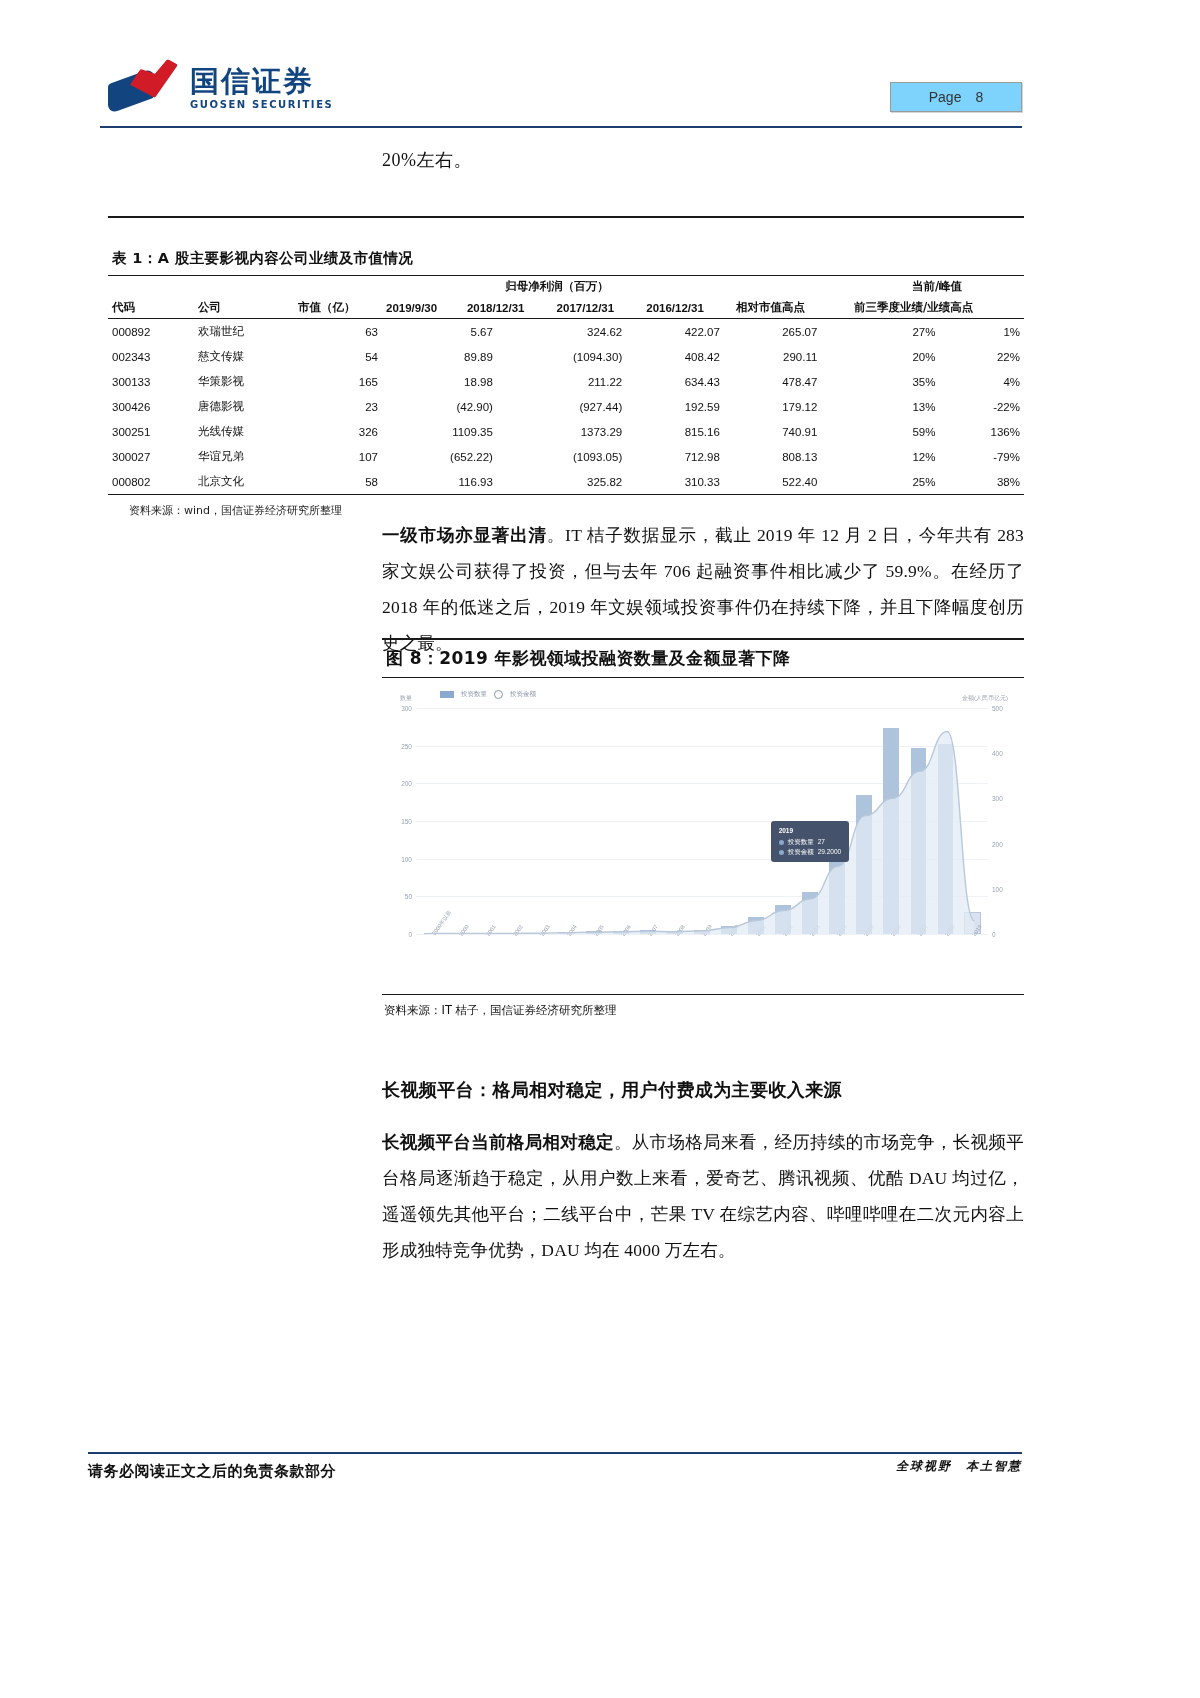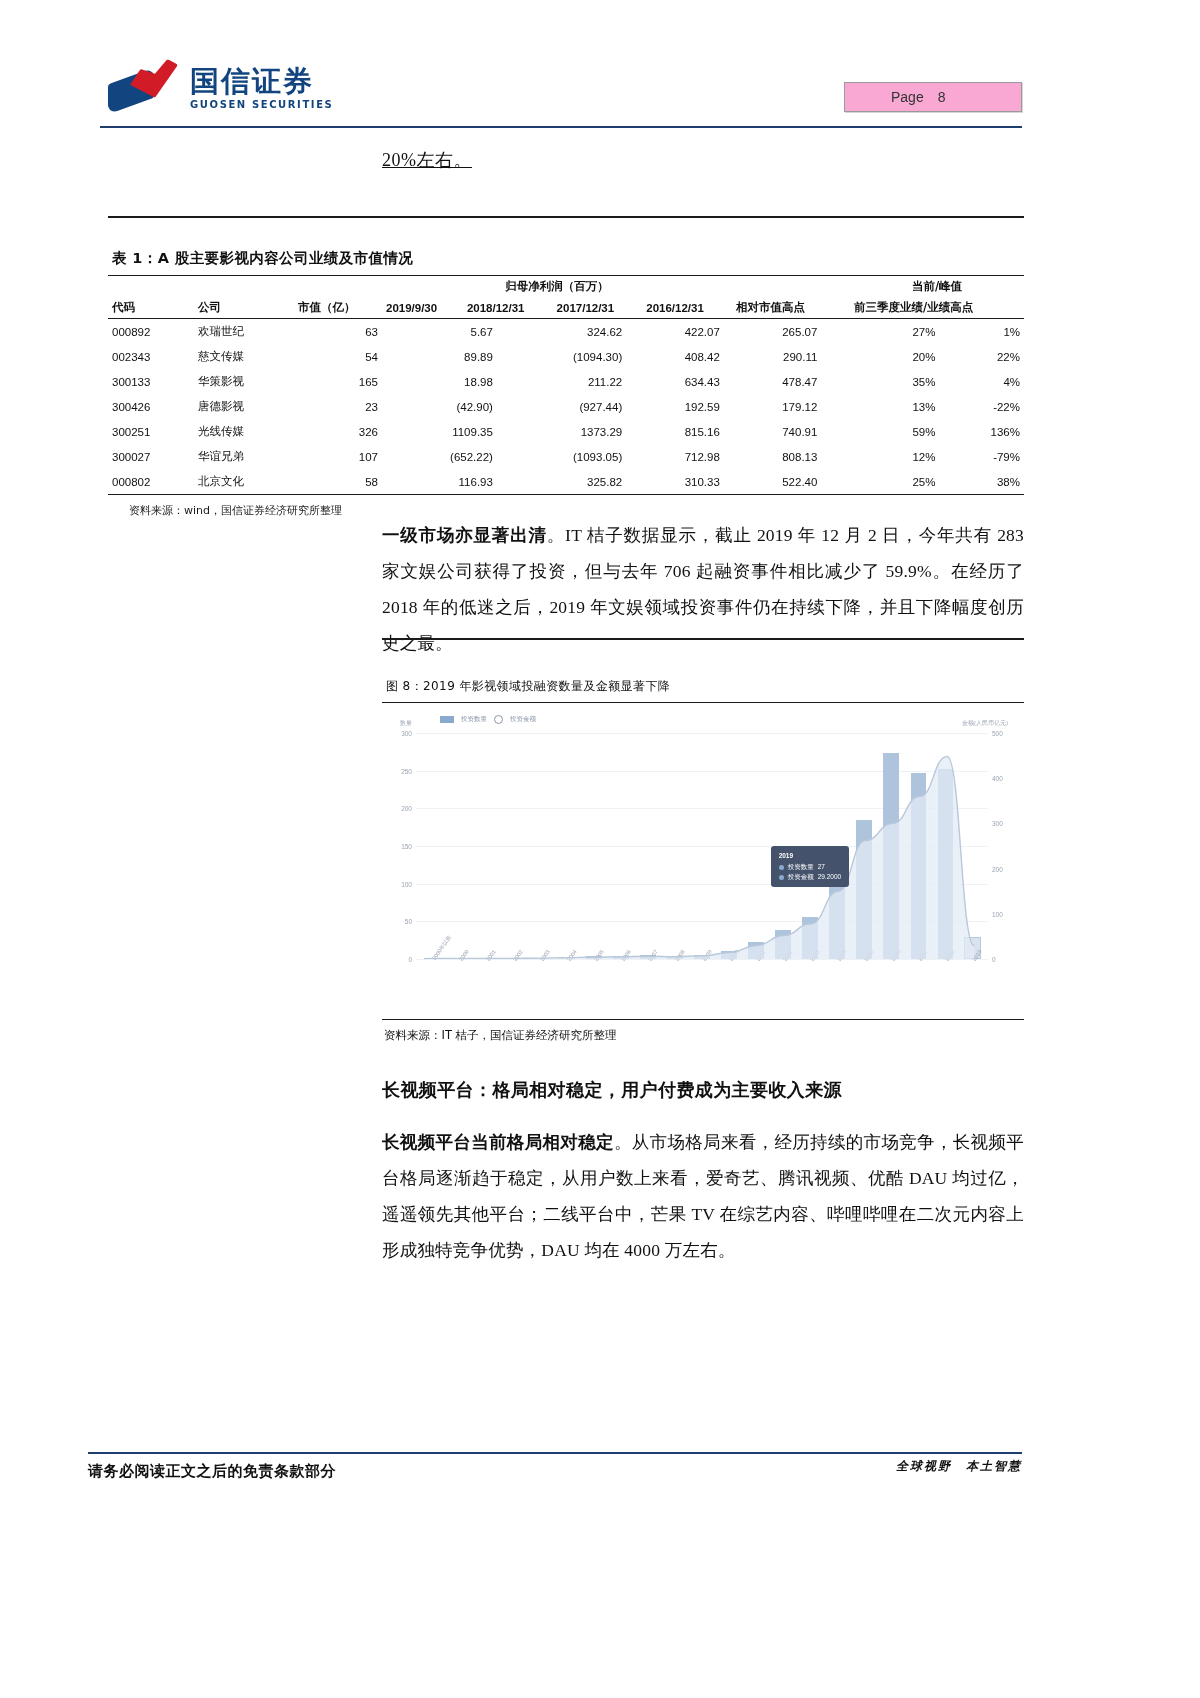--- a/index.html
+++ b/index.html
@@ -72,42 +72,40 @@
     margin-top: 3px;
   }
   .page-badge {
     position: absolute;
     right: 178px; top: 82px;
     width: 130px; height: 28px;
     border: 1px solid #9a9a9a;
     box-shadow: 1px 1px 0 #d6d6d6;
     display: flex;
     align-items: center;
-    justify-content: flex-start;
+    justify-content: center;
     gap: 14px;
     font-family: "Liberation Sans", sans-serif;
     font-size: 14px;
     color: #333;
-    background: #f9a8d4;
-    padding-left: 46px;
+    background: #7dd3fc;
   }
   .header-rule {
     position: absolute;
     left: 100px; top: 126px;
     width: 922px; height: 2px;
     background: #1f3c6e;
   }
 
   
   .intro-line {
     position: absolute;
     left: 382px; top: 148px;
     font-size: 18px;
     letter-spacing: 0.5px;
-    text-decoration: underline;
   }
 
   
   .table-block {
     position: absolute;
     left: 108px; top: 216px;
     width: 916px;
   }
   .tbl-rule-top {
     height: 2px; background: #1a1a1a;
@@ -187,25 +185,24 @@
 
   
   .fig-block {
     position: absolute;
     left: 382px; top: 638px;
     width: 642px;
   }
   .fig-rule-top { height: 2px; background: #1a1a1a; }
   .fig-title {
     font-family: "DejaVu Sans", sans-serif;
-    font-size: 12px;
-    font-weight: normal;
+    font-size: 17px;
+    font-weight: bold;
     padding: 7px 4px;
     letter-spacing: 0.4px;
-    margin-top: 31px;
   }
   .fig-rule-thin { height: 1px; background: #1a1a1a; }
   .chart-area {
     position: relative;
     height: 300px;
     background: #ffffff;
     margin-top: 8px;
   }
   .fig-rule-bot { height: 1px; background: #1a1a1a; margin-top: 8px;}
   .fig-source {

